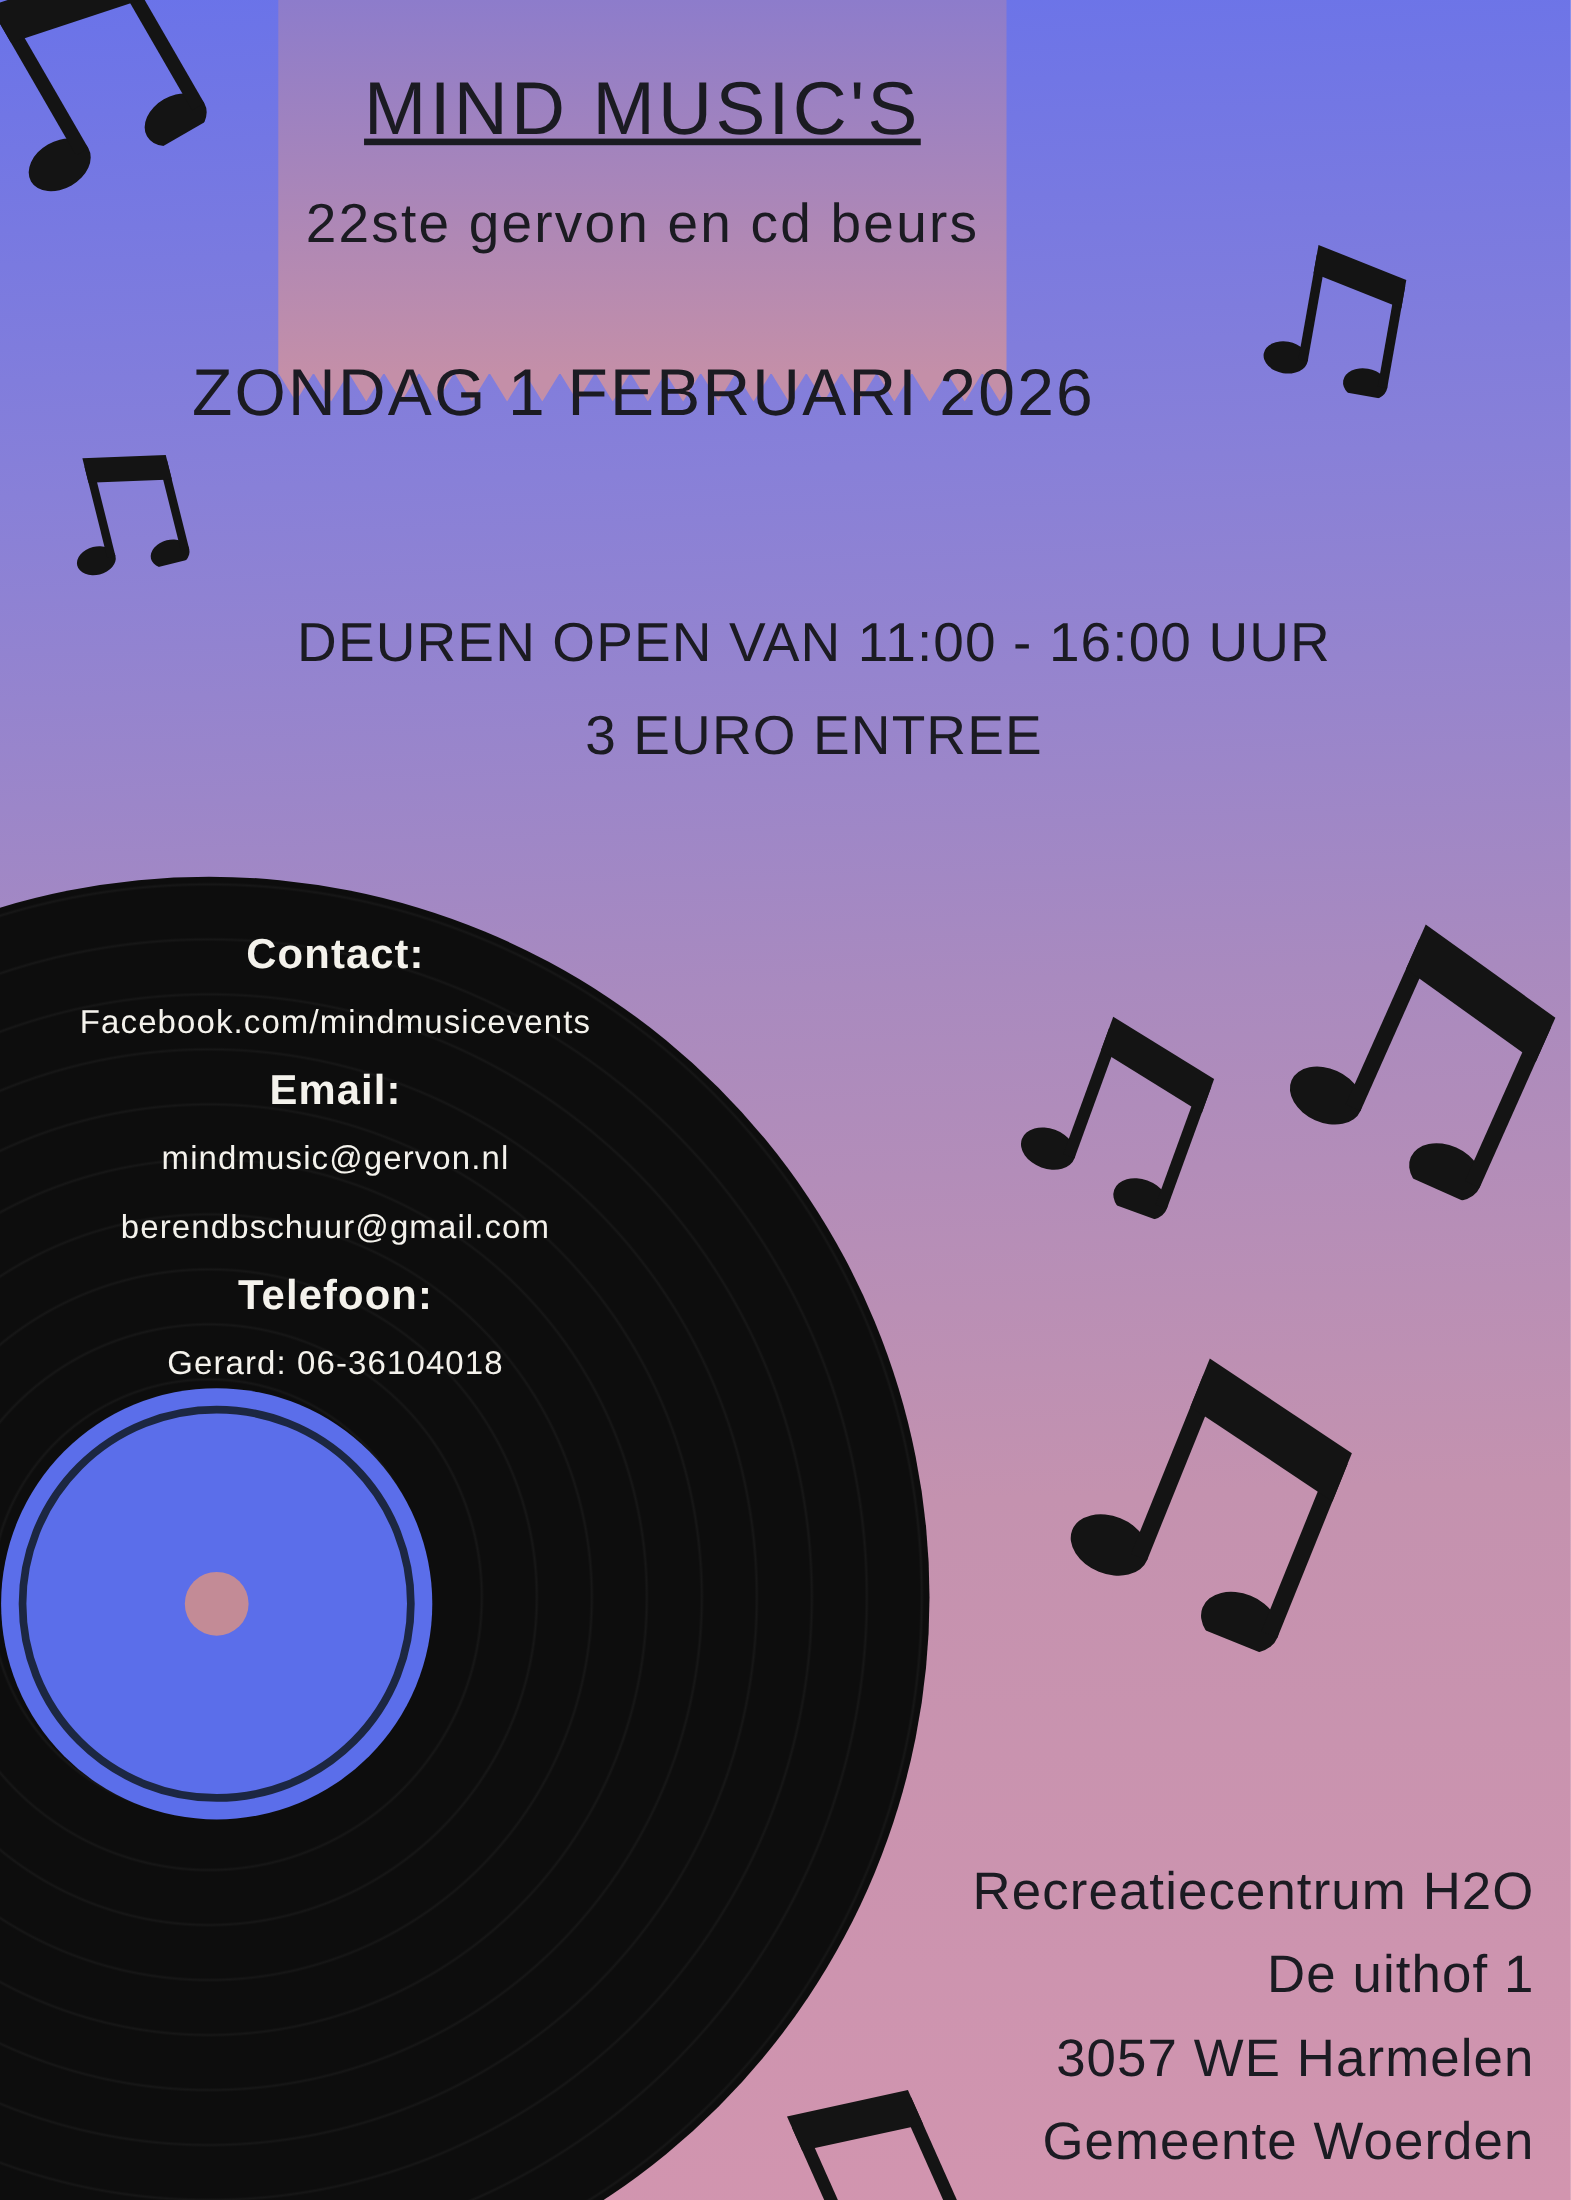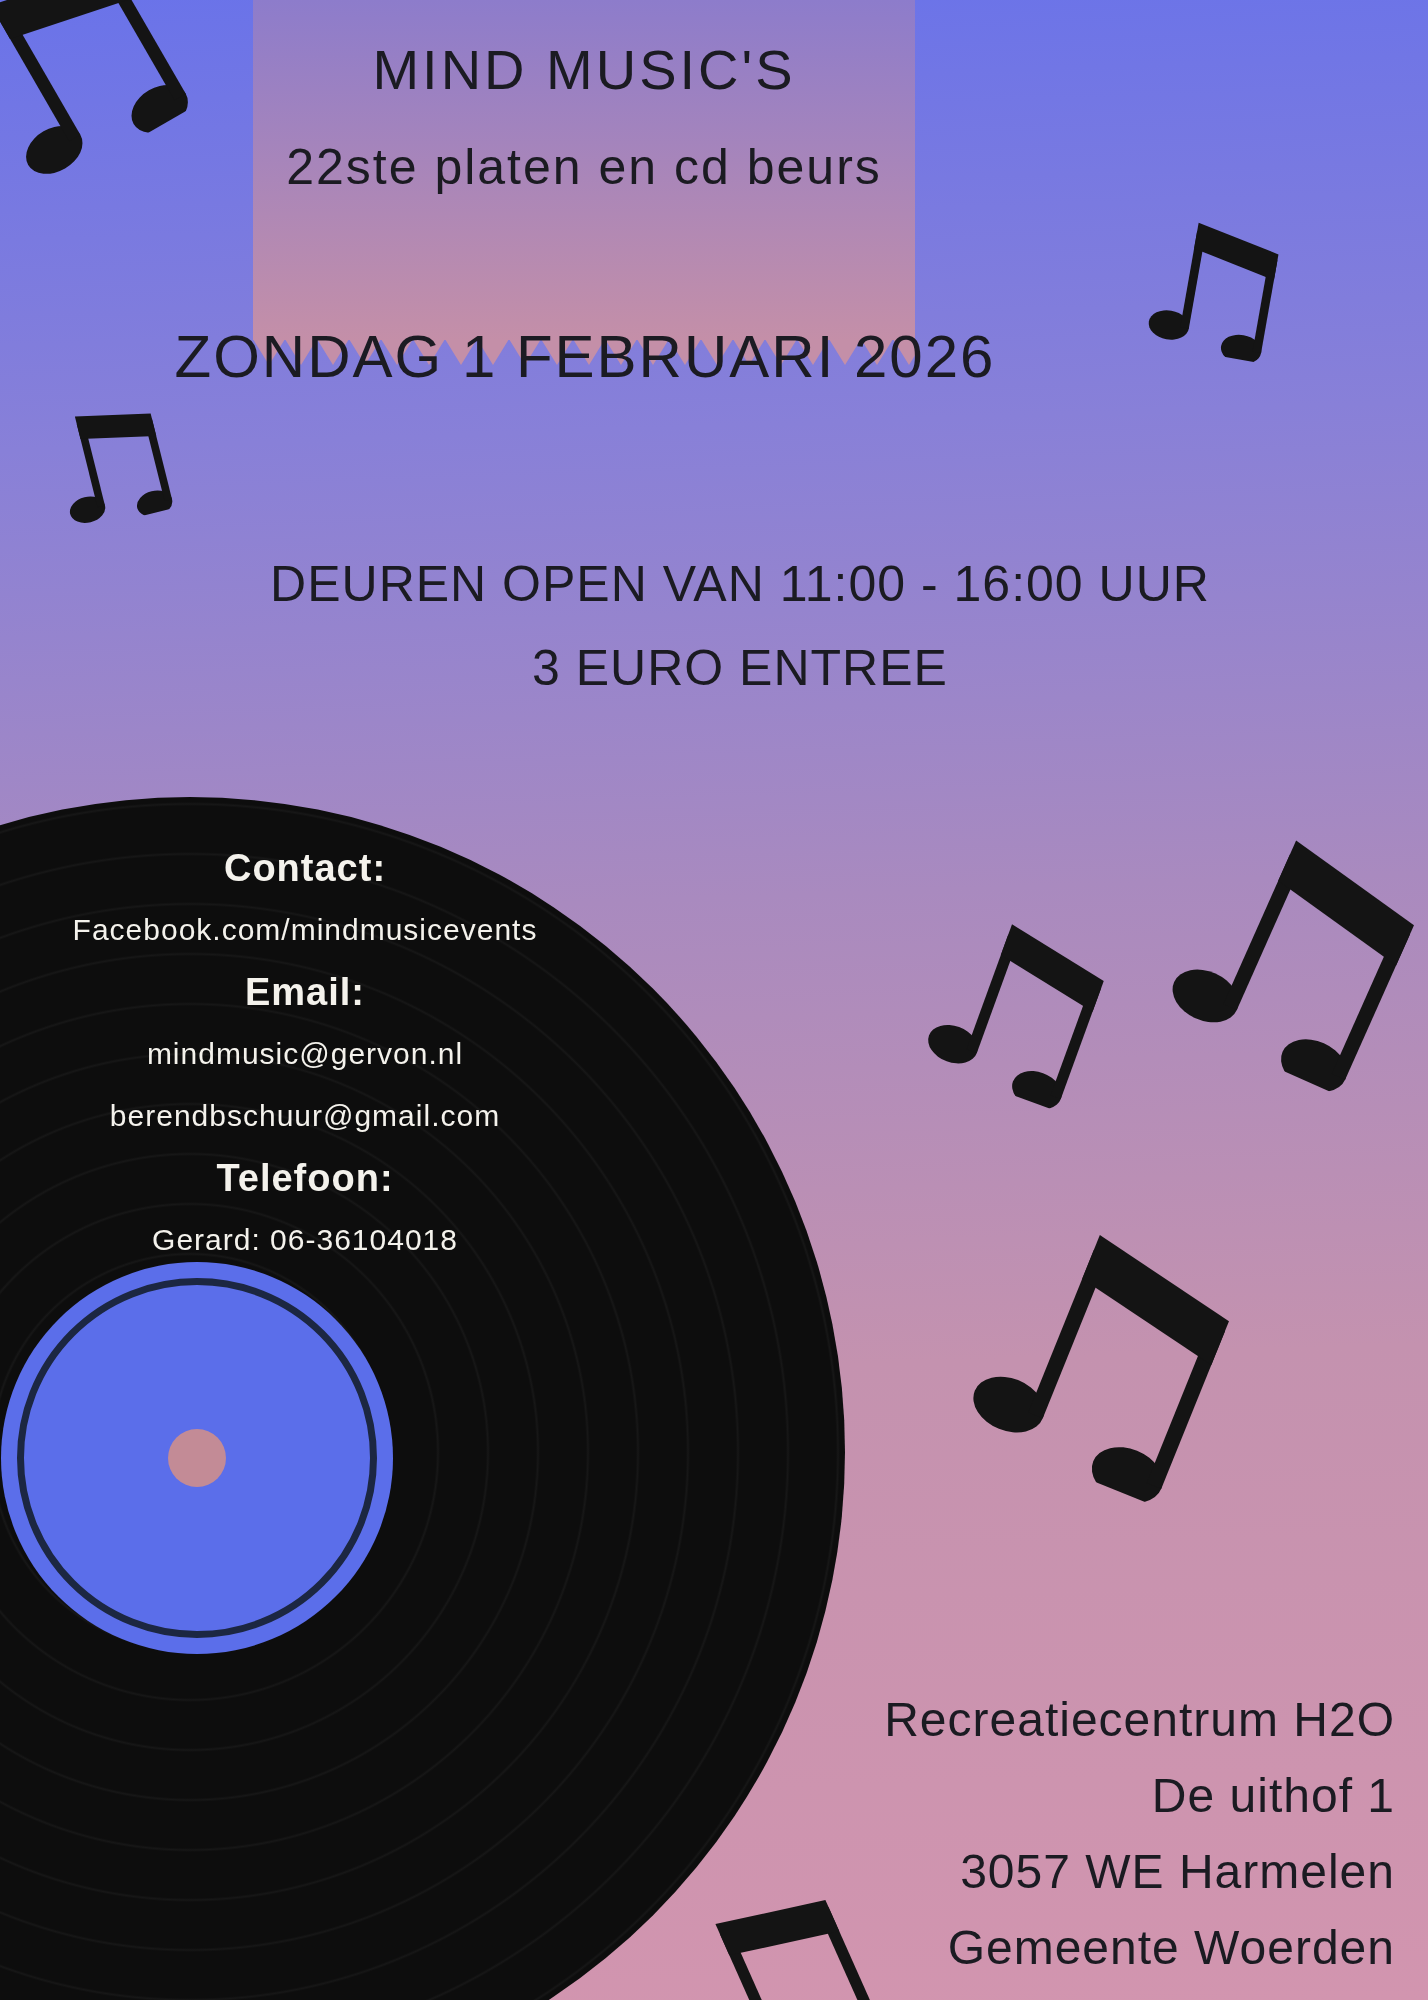--- a/index.html
+++ b/index.html
@@ -16,22 +16,22 @@
                var(--bg-mid) 45%, var(--bg-lower) 68%, var(--bg-bottom) 100%);
   }
   .abs{position:absolute;}
   
   .banner{
     left:253px; top:0; width:662px; height:340px;
     background:linear-gradient(180deg, var(--banner-top) 0%, var(--banner-bottom) 100%);
     text-align:center; z-index:3;
   }
   .banner-title{
-    margin-top:37px; font-size:56px; font-weight:300; letter-spacing:3px;
-    color:var(--ink); white-space:nowrap;
+    margin-top:60px; font-size:68px; font-weight:300; letter-spacing:3px;
+    color:var(--ink); white-space:nowrap;text-decoration:underline;
   }
   .banner-subtitle{
     margin-top:36px; font-size:50px; font-weight:300; letter-spacing:2px;
     color:var(--ink); white-space:nowrap;
   }
   .zigzag{ left:253px; top:339px; width:662px; height:26px; z-index:3; }
   
   .date-heading{
     left:0; top:322px; width:1170px; text-align:center;
     font-size:60px; font-weight:300; letter-spacing:2px; color:var(--ink);
@@ -138,21 +138,21 @@
     <ellipse cx="20" cy="85" rx="14" ry="10"></ellipse>
       <rect x="28" y="18" width="6" height="67"></rect>
     <ellipse cx="72" cy="93" rx="14" ry="10"></ellipse>
       <rect x="80" y="28" width="6" height="65"></rect>
     <polygon points="28,12 86,24 86,42 28,30"></polygon>
   </svg>
 </div>
 
 <div class="abs banner">
   <div class="banner-title">MIND MUSIC'S</div>
-  <div class="banner-subtitle">22ste platen en cd beurs</div>
+  <div class="banner-subtitle">22ste gervon en cd beurs</div>
 </div>
 <div class="abs zigzag">
   <svg viewBox="0 0 662 26" preserveAspectRatio="none" style="width:100%;height:100%;display:block;">
     <path style="fill:var(--banner-bottom,#c48fa8);" d="M0 0 l16 26 l16 -26 l16 26 l16 -26 l16 26 l16 -26 l16 26 l16 -26 l16 26 l16 -26 l16 26 l16 -26 l16 26 l16 -26 l16 26 l16 -26 l16 26 l16 -26 l16 26 l16 -26 l16 26 l16 -26 l16 26 l16 -26 l16 26 l16 -26 l16 26 l16 -26 l16 26 l16 -26 l16 26 l16 -26 l16 26 l16 -26 l16 26 l16 -26 l16 26 l16 -26 l16 26 l16 -26 l16 26 l16 -26 Z"></path>
   </svg>
 </div>
 
 <div class="abs date-heading">ZONDAG 1 FEBRUARI 2026</div>
 
 <div class="abs info-block">

